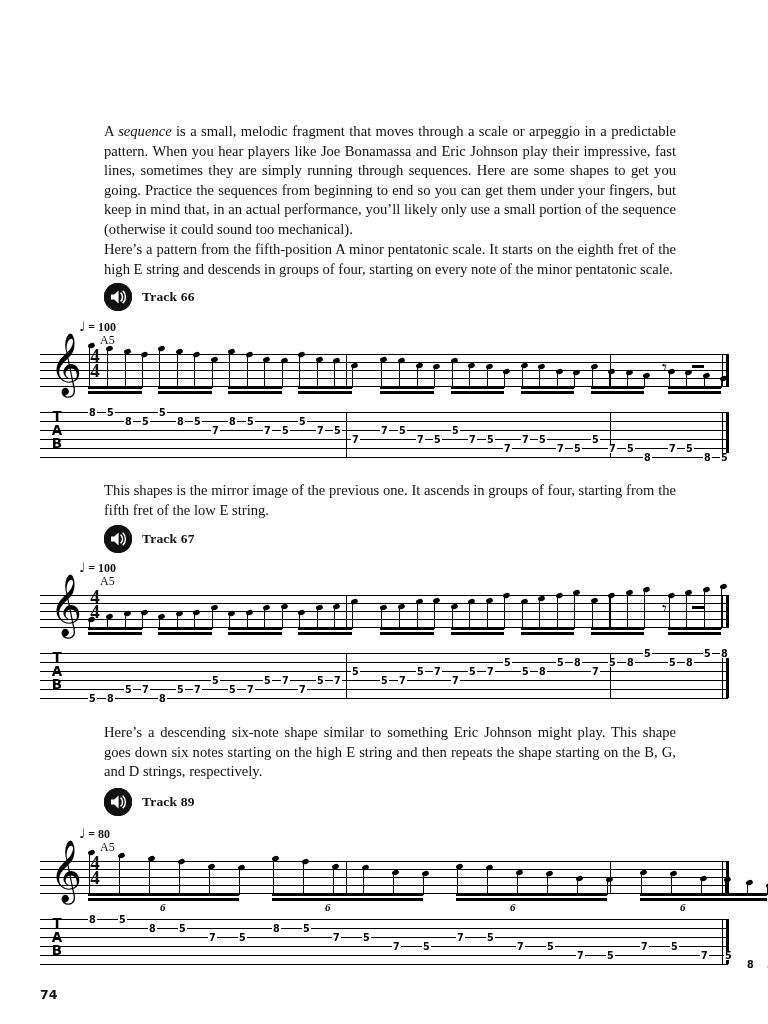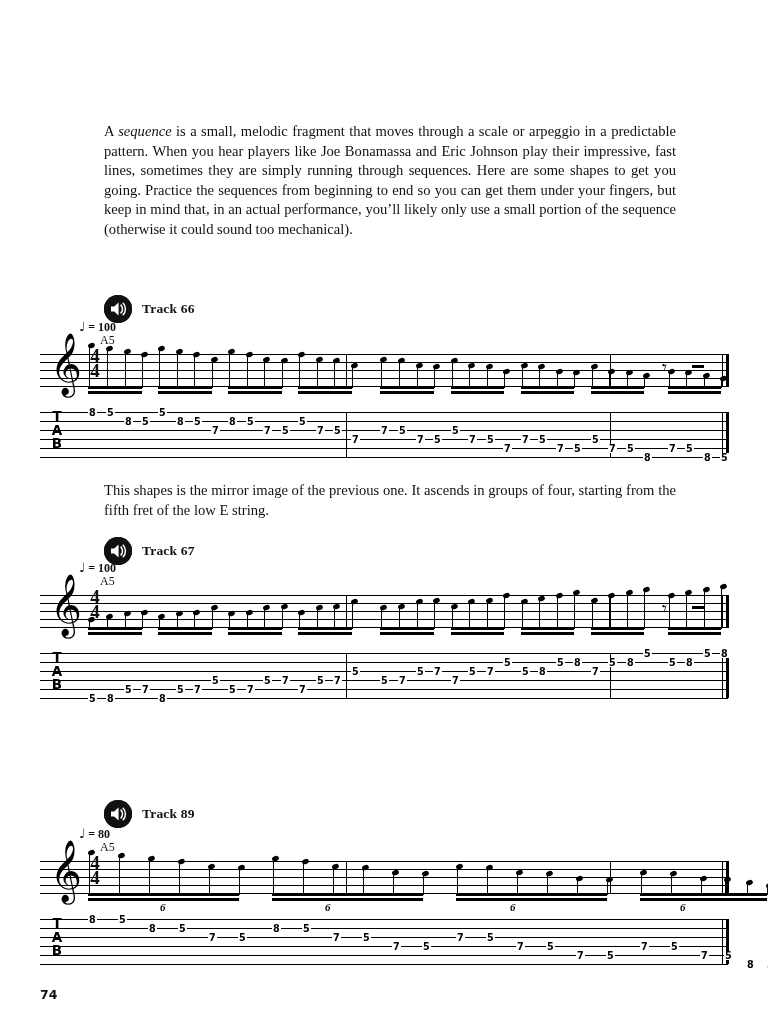--- a/index.html
+++ b/index.html
@@ -26,21 +26,21 @@
 
   
   .para{
     position:absolute;left:104px;width:572px;
     font-size:14.6px;line-height:19.6px;text-align:justify;
     font-family:"Liberation Serif", serif;color:#111;
   }
   .para i{font-style:italic;}
 
   
-  .track{position:absolute;display:flex;align-items:center;gap:10px;margin-top:12px;}
+  .track{position:absolute;display:flex;align-items:center;gap:10px;}
   .spk{
     width:28px;height:28px;border-radius:50%;background:#111;
     position:relative;flex:0 0 auto;
   }
   .spk svg{position:absolute;left:0;top:0;}
   .track .lbl{
     font-family:"Liberation Serif", serif;font-weight:bold;
     font-size:13.5px;color:#111;letter-spacing:.2px;
   }
 
@@ -122,20 +122,21 @@
 </head>
 <body>
 
 <div class="page">
 
 
   <div class="para" style="top:122px;">
     <span>A </span><i>sequence</i><span> is a small, melodic fragment that moves through a scale or arpeggio in a predictable pattern. When you hear players like Joe Bonamassa and Eric Johnson play their impressive, fast lines, sometimes they are simply running through sequences. Here are some shapes to get you going. Practice the sequences from beginning to end so you can get them under your fingers, but keep in mind that, in an actual performance, you’ll likely only use a small portion of the sequence (otherwise it could sound too mechanical).</span>
   </div>
 
+  <div class="para" style="top:240px;">Here’s a pattern from the fifth-position A minor pentatonic scale. It starts on the eighth fret of the high E string and descends in groups of four, starting on every note of the minor pentatonic scale.</div>
 
   <div class="track" style="left:104px;top:283px;">
     <div class="spk">
       <svg width="28" height="28" viewBox="0 0 28 28">
         <circle cx="14" cy="14" r="14" fill="#111"></circle>
         <path d="M7 11.5 h3.2 L14.6 7.6 v12.8 L10.2 16.5 H7 Z" fill="#fff"></path>
         <path d="M16.6 9.6 a6 6 0 0 1 0 8.8" stroke="#fff" stroke-width="1.5" fill="none"></path>
         <path d="M18.8 7.8 a8.6 8.6 0 0 1 0 12.4" stroke="#fff" stroke-width="1.5" fill="none"></path>
       </svg>
     </div>
@@ -499,20 +500,21 @@
           <div class="tn" style="left: 586px; top: 9px;">8</div>
           <div class="tn" style="left: 603px; top: 0px;">5</div>
           <div class="tn" style="left: 628px; top: 9px;">5</div>
           <div class="tn" style="left: 645px; top: 9px;">8</div>
           <div class="tn" style="left: 663px; top: 0px;">5</div>
           <div class="tn" style="left: 680px; top: 0px;">8</div>
         </div>
     </div>
   </div>
 
+  <div class="para" style="top:723px;">Here’s a descending six-note shape similar to something Eric Johnson might play. This shape goes down six notes starting on the high E string and then repeats the shape starting on the B, G, and D strings, respectively.</div>
 
   <div class="track" style="left:104px;top:788px;">
     <div class="spk">
       <svg width="28" height="28" viewBox="0 0 28 28">
         <circle cx="14" cy="14" r="14" fill="#111"></circle>
         <path d="M7 11.5 h3.2 L14.6 7.6 v12.8 L10.2 16.5 H7 Z" fill="#fff"></path>
         <path d="M16.6 9.6 a6 6 0 0 1 0 8.8" stroke="#fff" stroke-width="1.5" fill="none"></path>
         <path d="M18.8 7.8 a8.6 8.6 0 0 1 0 12.4" stroke="#fff" stroke-width="1.5" fill="none"></path>
       </svg>
     </div>

